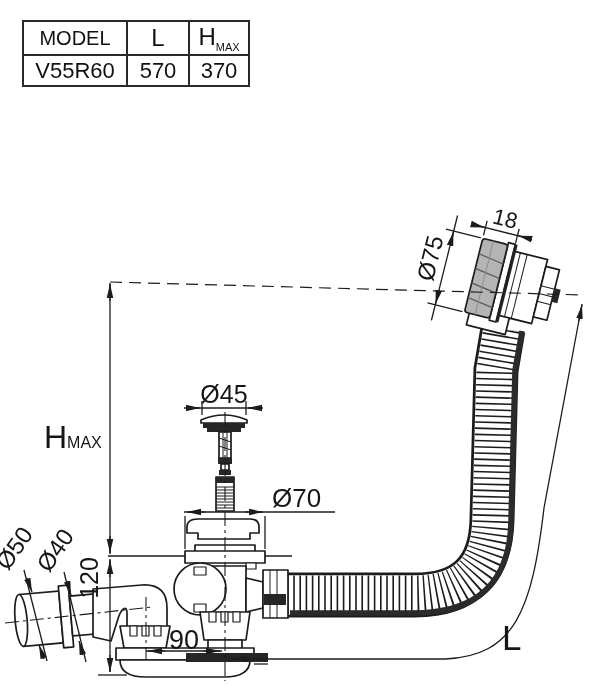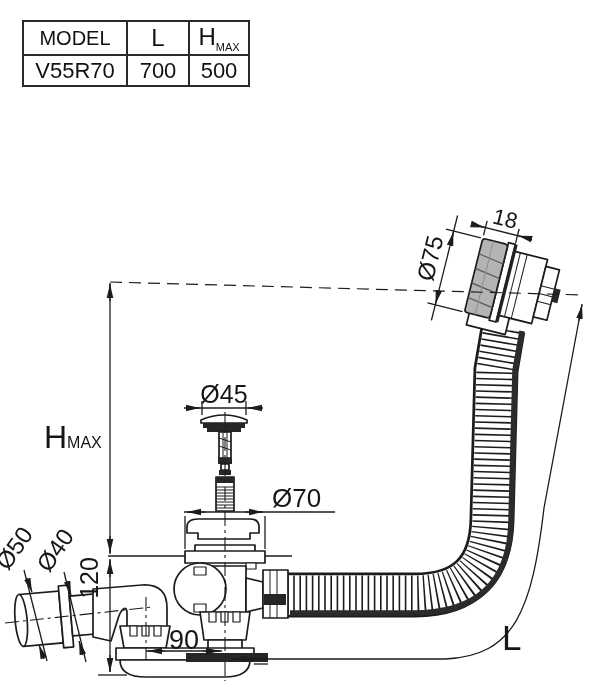--- a/index.html
+++ b/index.html
@@ -218,21 +218,21 @@
 
 <div class="spec-table">
   <table>
     <tbody>
       <tr>
         <th class="c-model">MODEL</th>
         <th class="c-l lcol">L</th>
         <th class="c-h lcol"><span>H</span><sub>MAX</sub></th>
       </tr>
       <tr>
-        <td>V55R70</td>
-        <td>700</td>
-        <td>500</td>
+        <td>V55R60</td>
+        <td>570</td>
+        <td>370</td>
       </tr>
     </tbody>
   </table>
 </div>
 
 </div>
 
 </body></html>

